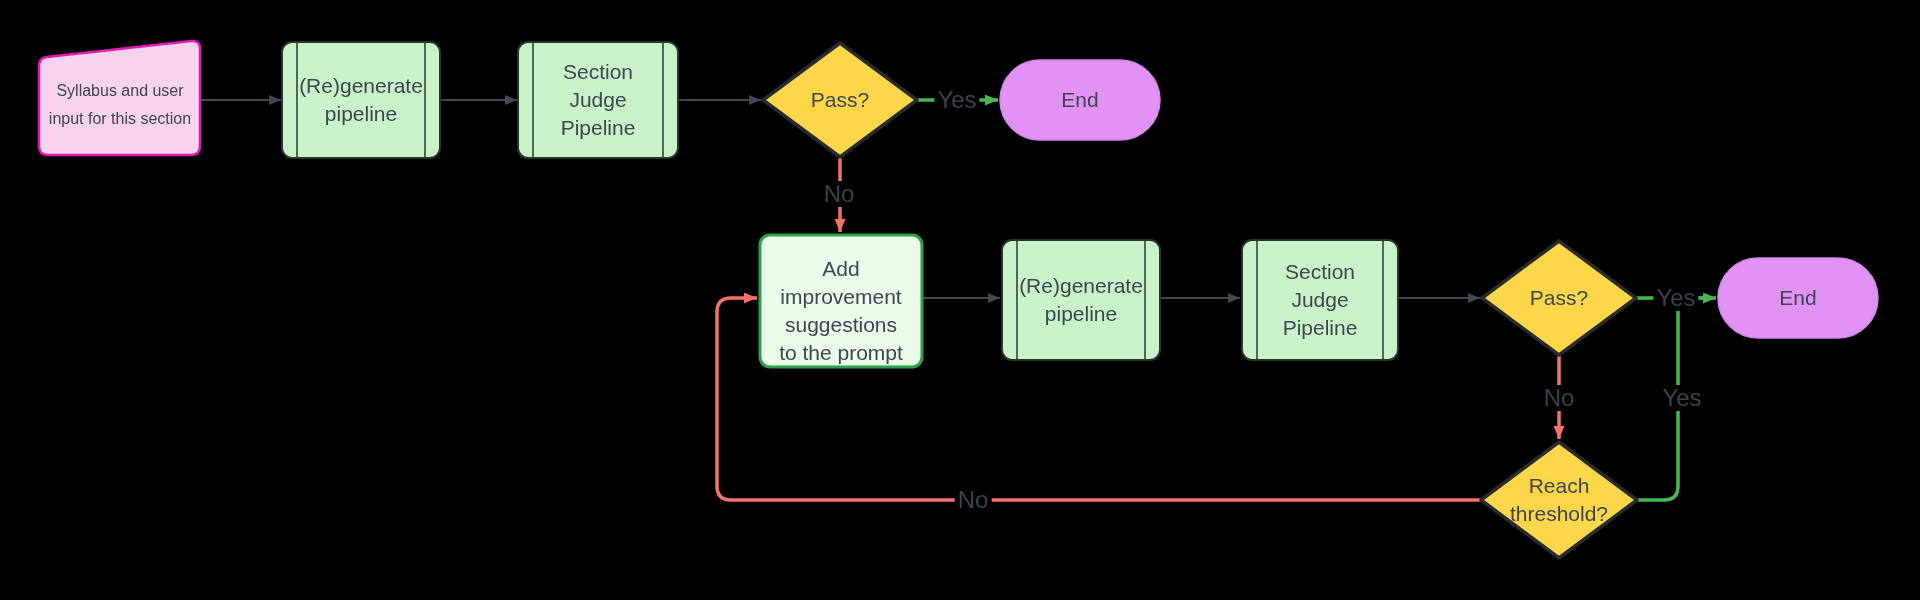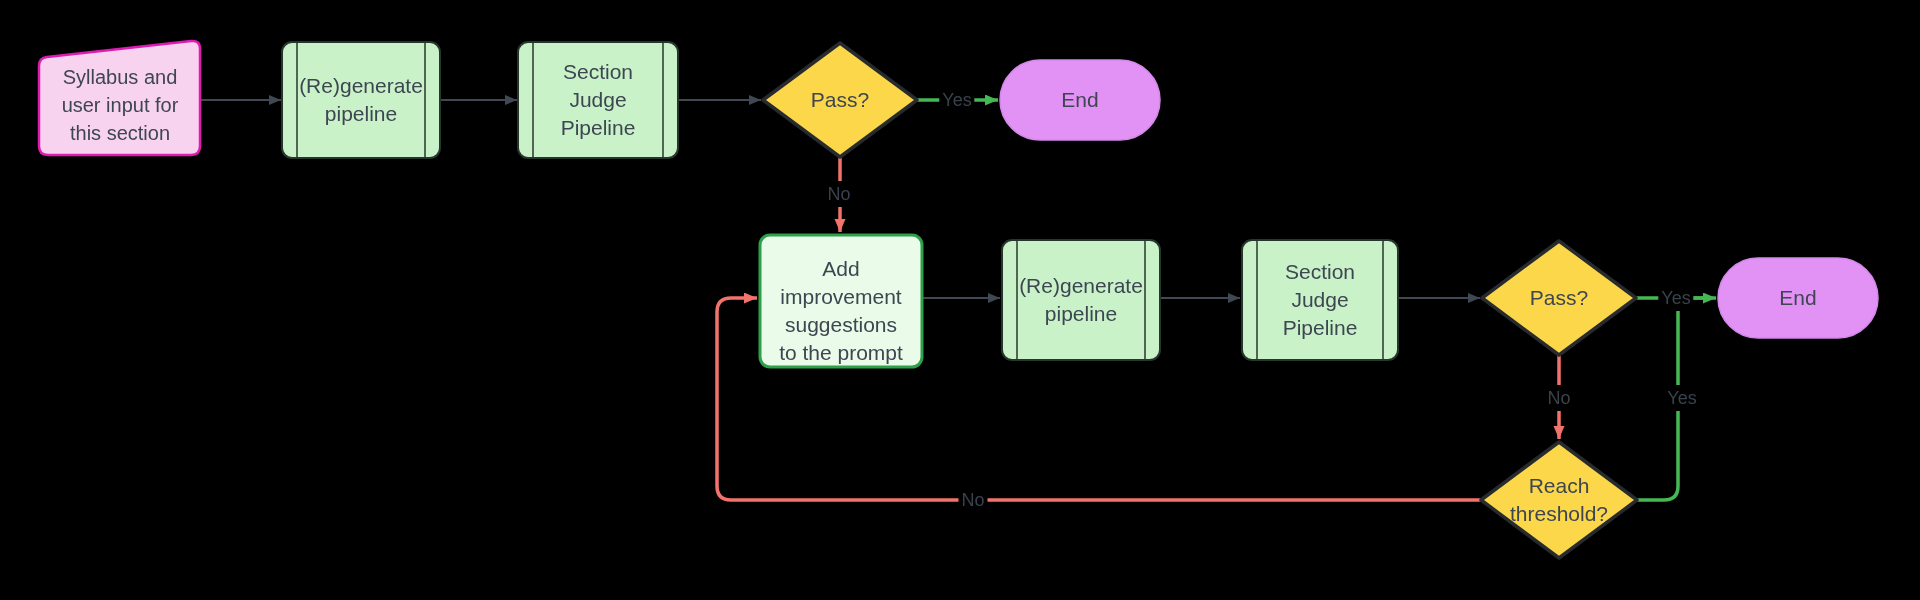--- a/index.html
+++ b/index.html
@@ -34,21 +34,21 @@
     text-align:center;
     color:var(--node-text);
     font-size:21px;line-height:28px;
   }
   .node-label .inner{width:100%;}
   .edge-label{
     position:absolute;
     transform:translate(-50%,-50%);
     background:var(--canvas-bg,#000);
     color:var(--label-text);
-    font-size:18px;line-height:24px;
+    font-size:24px;line-height:24px;
     padding:1px 3px;
     white-space:nowrap;
   }
 </style>
 </head>
 <body style="background: rgb(0, 0, 0);">
 
 <div id="canvas" style="background: rgb(0, 0, 0);">
 
   <svg id="edges-shapes" width="1920" height="600" viewBox="0 0 1920 600">
@@ -109,21 +109,21 @@
       <line class="sub-line" x1="1383" y1="241" x2="1383" y2="359"></line>
     </g>
 
     <path class="shape-diamond" d="M1482,298 L1559,241 L1636,298 L1559,355 Z"></path>
 
     <rect class="shape-pill" x="1718" y="258" width="160" height="80" rx="40"></rect>
 
     <path class="shape-diamond" d="M1481,500 L1559,442 L1637,500 L1559,558 Z"></path>
   </svg>
 
-  <div class="node-label" style="left:44px;top:54px;width:152px;height:101px;font-size:20px;text-align:center;">
+  <div class="node-label" style="left:44px;top:54px;width:152px;height:101px;font-size:16px;text-align:center;">
     <div class="inner">Syllabus and user input for this section</div>
   </div>
 
   <div class="node-label" style="left:288px;top:42px;width:146px;height:116px;">
     <div class="inner">(Re)generate pipeline</div>
   </div>
 
   <div class="node-label" style="left:543px;top:42px;width:110px;height:116px;">
     <div class="inner">Section Judge Pipeline</div>
   </div>

